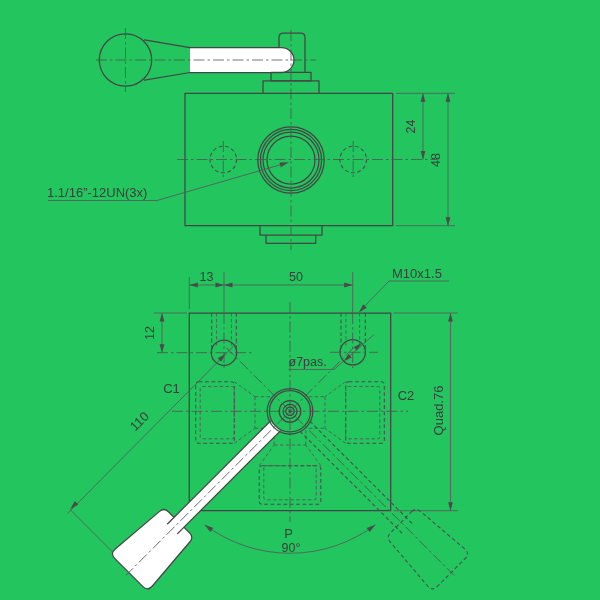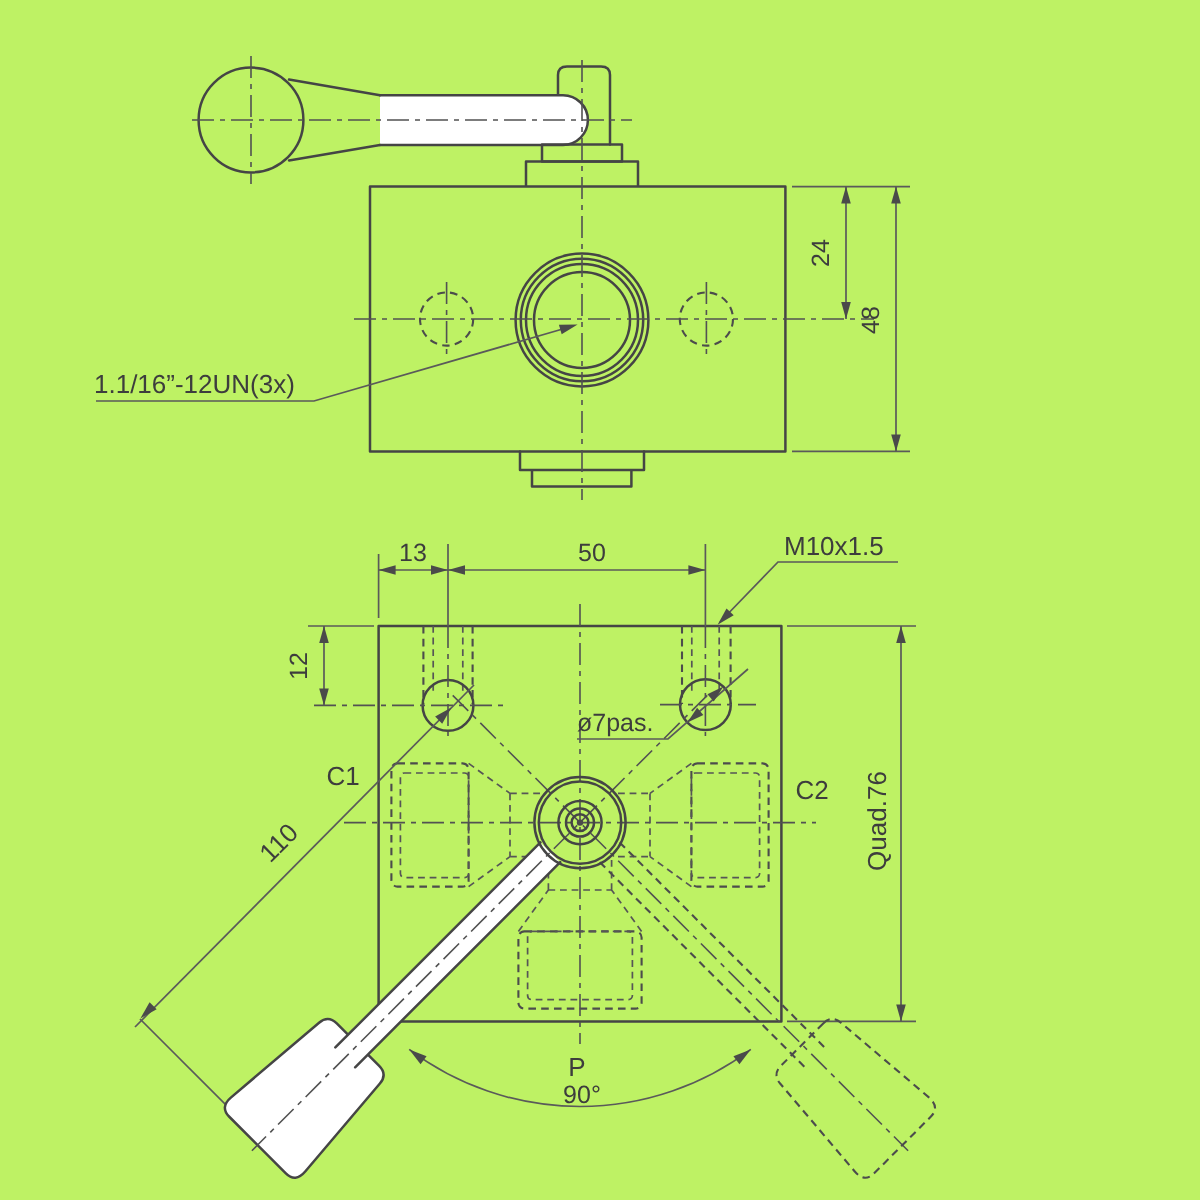--- a/index.html
+++ b/index.html
@@ -1,16 +1,16 @@
 <!DOCTYPE html>
 <html><head>
 <meta charset="utf-8">
 <style>
   html,body{margin:0;padding:0;background:#fff;}
-  .stage{width:600px;height:600px;position:relative;background:#bef264;overflow:hidden;}
+  .stage{width:600px;height:600px;position:relative;background:#22c55e;overflow:hidden;}
   svg{display:block;}
   
   .s  {stroke:#454545;fill:none;stroke-width:1.25;stroke-linecap:round;stroke-linejoin:round;}
   .sw {stroke:#454545;fill:#ffffff;stroke-width:1.25;stroke-linejoin:round;}
   .t  {stroke:#5a5a5a;fill:none;stroke-width:0.85;stroke-linecap:butt;}
   .h  {stroke:#4c4c4c;fill:none;stroke-width:1.05;stroke-dasharray:3.8 2.6;}
   .hh {stroke:#565656;fill:none;stroke-width:0.85;stroke-dasharray:3.4 2.4;}
   .c  {stroke:#525252;fill:none;stroke-width:0.8;stroke-dasharray:11 3 2.5 3;}
   .ar {fill:#4a4a4a;stroke:none;}
   text{fill:#3d3d3d;font-family:"Liberation Sans",sans-serif;font-size:12.5px;}

